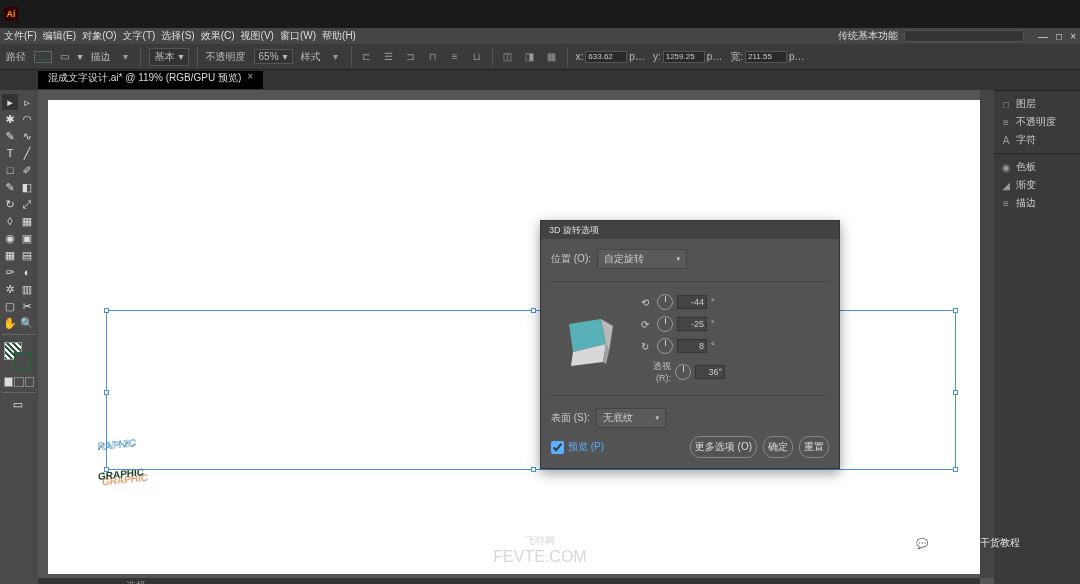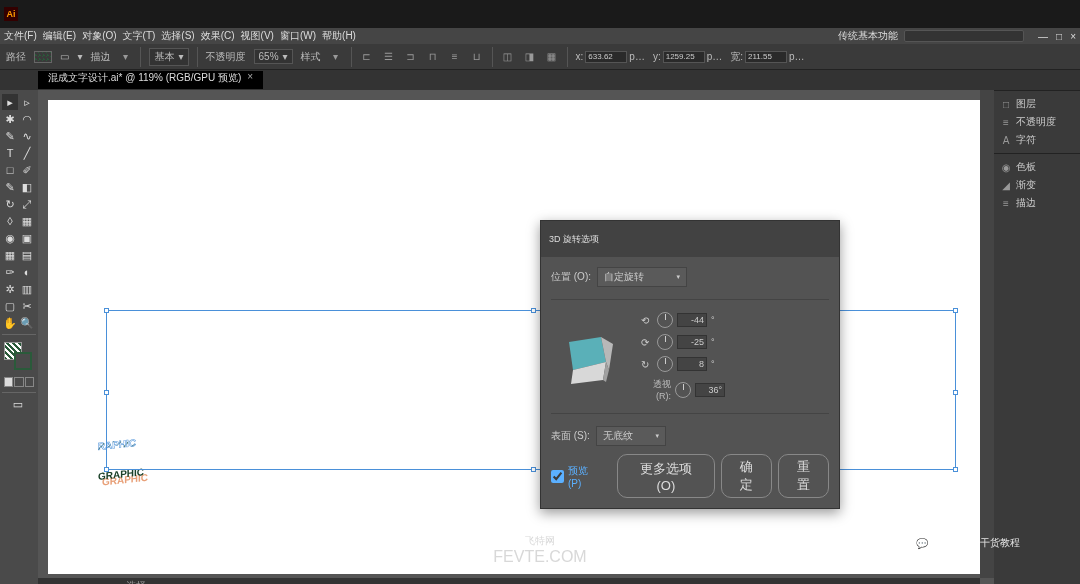--- a/index.html
+++ b/index.html
@@ -44,41 +44,41 @@
 .scrollbar-v{position:absolute;right:0;top:0;bottom:16px;width:14px;background:#444}
 .scrollbar-h{position:absolute;left:0;right:14px;bottom:16px;height:14px;background:#444;display:flex;align-items:center}
 .scrollbar-h .zoom-dd{background:#333;border:1px solid #555;width:50px;height:12px;font-size:8px;padding-left:4px;margin-left:2px;display:flex;align-items:center}
 .scrollbar-h .nav{margin-left:8px;display:flex;gap:4px;color:#999}
 .statusbar{position:absolute;left:0;right:14px;bottom:0;height:16px;background:#333;display:flex;align-items:center;padding:0 88px;font-size:8px;color:#999;gap:100px}
 .right-panels{width:86px;background:#3a3a3a;display:flex;flex-direction:column}
 .panel-grp{border-top:1px solid #222;padding:4px}
 .panel-item{display:flex;align-items:center;gap:4px;padding:2px;color:#ccc;font-size:9px}
 .panel-item .ico{width:12px;height:12px;display:flex;align-items:center;justify-content:center;color:#999}
 .dialog{position:absolute;top:220px;left:540px;width:300px;background:#535353;border:1px solid #333;box-shadow:0 4px 12px rgba(0,0,0,0.4)}
-.dlg-title{background:#424242;height:36px;display:flex;align-items:center;padding:0 8px;font-size:9px;color:#ddd}
+.dlg-title{background:#424242;height:18px;display:flex;align-items:center;padding:0 8px;font-size:9px;color:#ddd}
 .dlg-body{padding:10px;display:flex;flex-direction:column;gap:8px}
 .dlg-row{display:flex;align-items:center;gap:6px;font-size:9px;color:#ccc}
 .dlg-dd{background:#5a5a5a;border:1px solid #444;padding:2px 6px;display:flex;align-items:center;gap:8px;font-size:9px}
 .dlg-dd::after{content:"▾";margin-left:auto;font-size:7px}
 .cube-area{display:flex;gap:20px;align-items:center}
 .cube-view{width:70px;height:70px;position:relative}
 .cube-view svg{width:100%;height:100%}
 .axis-ctrls{display:flex;flex-direction:column;gap:6px}
 .axis-row{display:flex;align-items:center;gap:4px}
 .axis-row .dial{width:16px;height:16px;border:1px solid #999;border-radius:50%;position:relative}
 .axis-row .dial::after{content:"";position:absolute;width:1px;height:6px;background:#ccc;top:1px;left:50%}
 .axis-row input{width:30px;height:14px;background:#444;border:1px solid #333;color:#ccc;font-size:9px;text-align:right;padding-right:2px}
 .axis-row .unit{font-size:9px;color:#ccc}
 .axis-row .lbl{width:30px;text-align:right;font-size:9px;color:#bbb}
 .dlg-sep{height:1px;background:#444;margin:4px 0}
 .dlg-bottom{display:flex;align-items:center;justify-content:space-between;gap:14px}
 .dlg-check{display:flex;align-items:center;gap:4px;color:#5bb0ff;font-size:9px}
 .dlg-check input{accent-color:#5bb0ff}
 .dlg-btns{display:flex;gap:6px}
-.dlg-btn{background:#535353;border:1px solid #888;border-radius:10px;padding:3px 12px;font-size:13px;color:#ddd}
+.dlg-btn{background:#535353;border:1px solid #888;border-radius:10px;padding:3px 4px;font-size:10px;color:#ddd}
 .watermark1{position:absolute;bottom:18px;left:50%;transform:translateX(-50%);color:rgba(200,200,200,0.7);font-size:14px;text-align:center;line-height:1.2}
 .watermark2{position:absolute;bottom:30px;right:60px;color:rgba(255,255,255,0.85);font-size:20px;display:flex;align-items:center;gap:6px}
 .watermark2 .chat-ico{width:22px;height:22px;border-radius:4px;background:rgba(255,255,255,0.2);display:flex;align-items:center;justify-content:center}
 </style>
 </head>
 <body>
 
 <div class="titlebar">
   <div class="ai-logo">Ai</div>
 </div>

